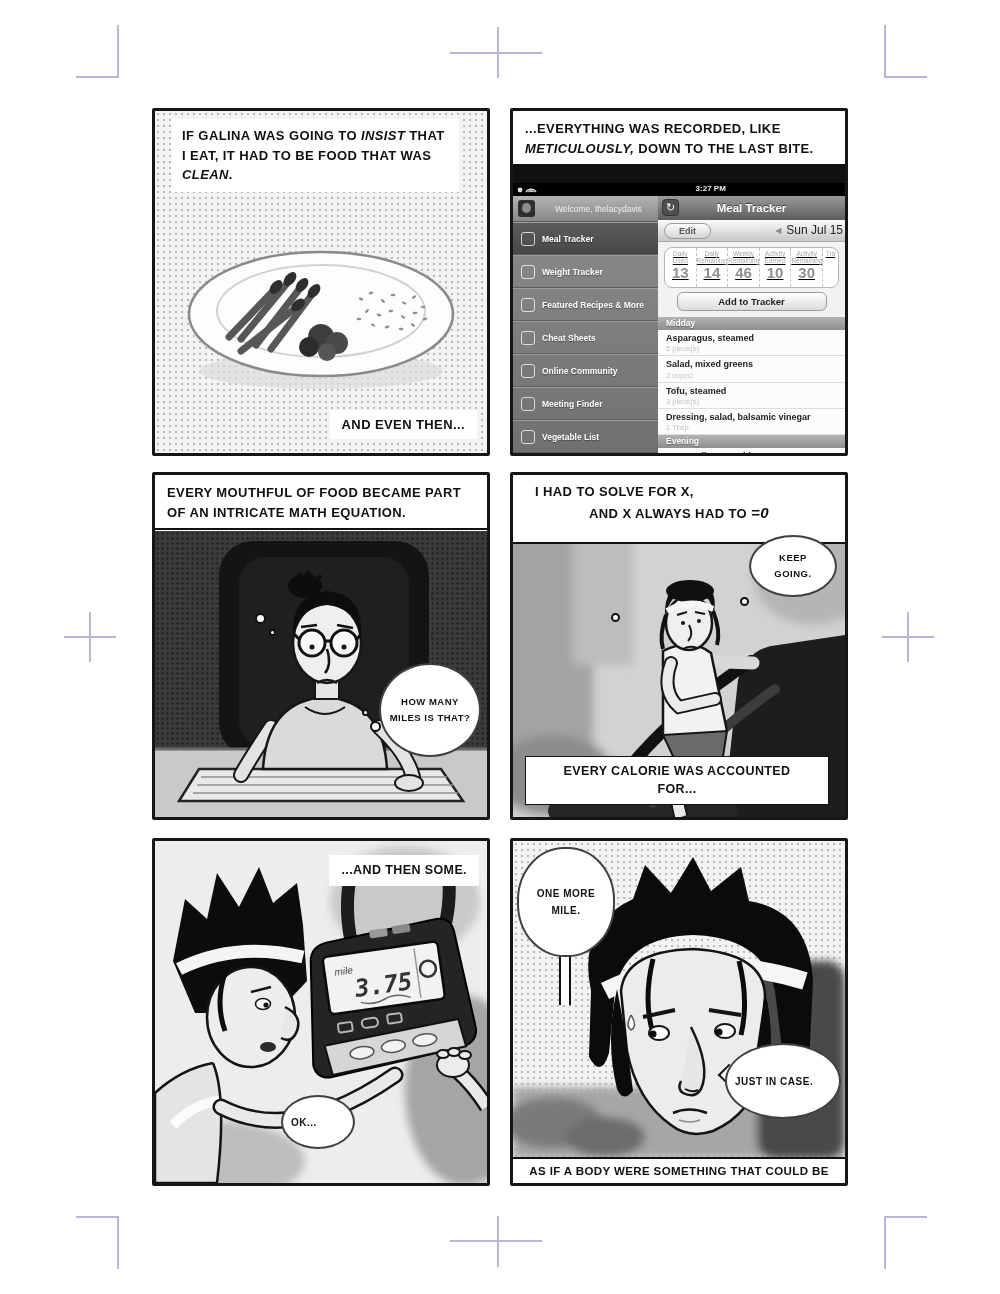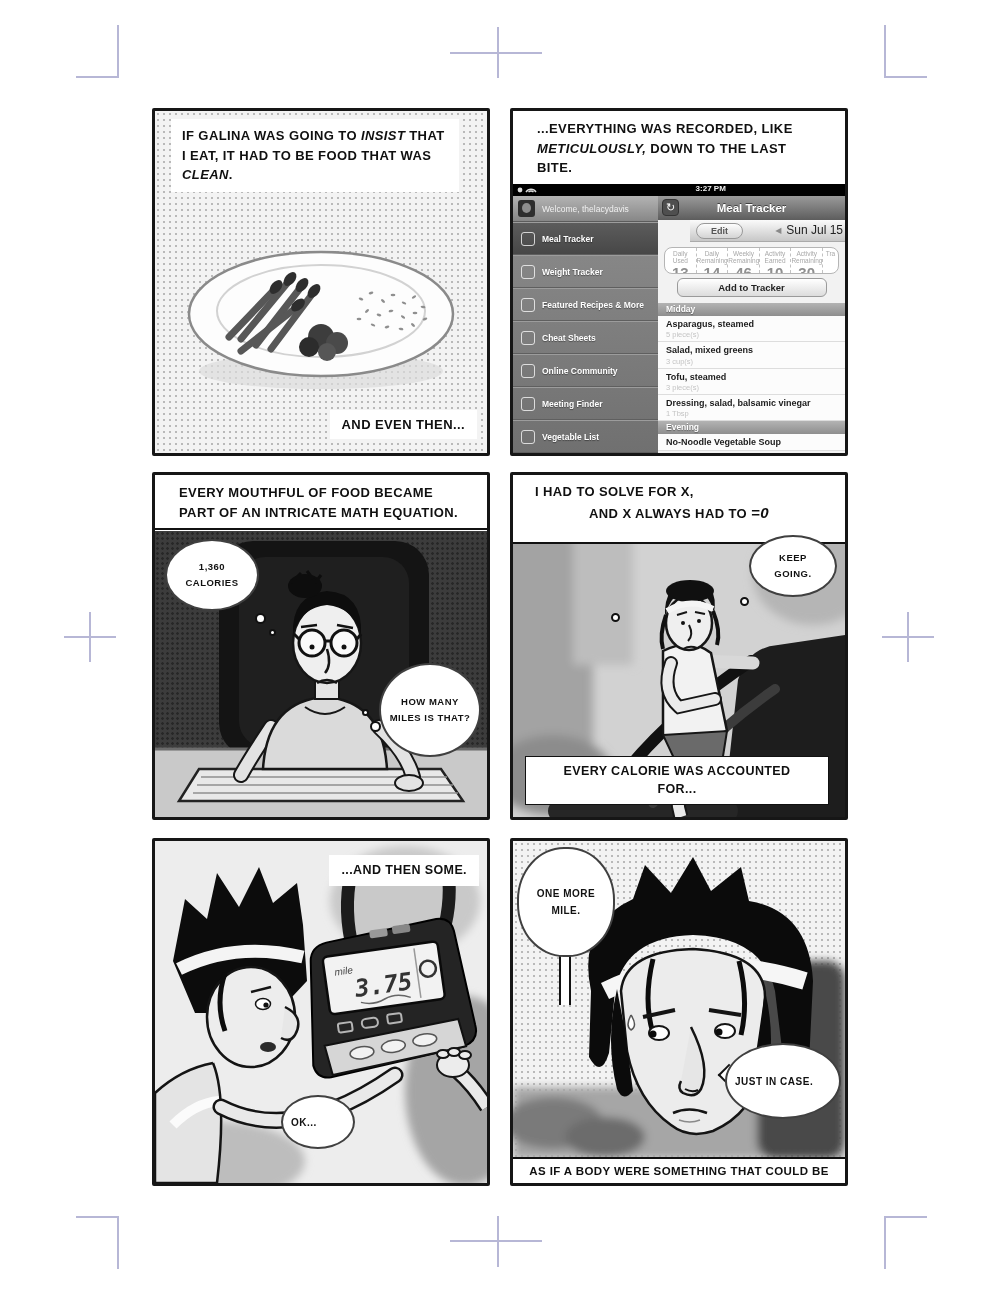--- a/index.html
+++ b/index.html
@@ -17,63 +17,63 @@
     background-image:radial-gradient(#b9b9b9 1px, transparent 1.35px);
     background-size:6px 6px; }
   .halftone-dark { background-color:#3c3c3c;
     background-image:radial-gradient(#272727 1.2px, transparent 1.5px);
     background-size:5px 5px; }
 
   .cap { font-weight:700; font-size:13px; line-height:1.5; letter-spacing:.4px; color:#101010; }
   .it { font-style:italic; }
   .capbox { position:absolute; background:#fff; padding:7px 11px; }
   .strip-top { position:absolute; top:0; left:0; right:0; background:#fff;
-               border-bottom:2.5px solid #111; padding:8px 24px 6px; z-index:5; }
+               border-bottom:2.5px solid #111; padding:8px 12px 6px; z-index:5; }
 
   .bubble { position:absolute; background:#fff; border:2px solid #404040; border-radius:50%;
             display:flex; align-items:center; text-align:center;
             font-weight:700; font-size:9.5px; line-height:1.7; letter-spacing:.5px;
             color:#111; padding:8px; z-index:6; }
   .tdot { position:absolute; background:#fff; border:2px solid #111; border-radius:50%; z-index:6; }
   .stem { position:absolute; background:#fff; z-index:5; }
 
   
   .app { position:absolute; left:0; right:0; bottom:0; top:72px; background:#0d0d0d; }
   .statusbar { position:relative; height:13px; background:#000; }
   .statusbar .time { position:absolute; left:55%; top:1px; color:#eee; font-size:8px; font-weight:700; }
   .statusbar svg { position:absolute; left:4px; top:2px; }
   .appbody { display:flex; height:257px; }
   .sidebar { width:145px; background:linear-gradient(#8d8d8d,#707070); overflow:hidden; flex:none; }
   .welcome { height:26px; background:linear-gradient(#b3b3b3,#878787); display:flex; align-items:center;
-             gap:7px; padding:0 5px; border-bottom:1px solid #5c5c5c; }
+             gap:20px; padding:0 5px; border-bottom:1px solid #5c5c5c; }
   .avatar { width:17px; height:17px; background:#2e2e2e; border-radius:3px; position:relative; flex:none; }
   .avatar:after { content:""; position:absolute; left:4px; top:3px; width:9px; height:10px;
                   border-radius:50%; background:#8d8d8d; }
   .welcome span { color:#f0f0f0; font-size:8.5px; font-weight:400; white-space:nowrap; }
   .sbitem { height:33px; display:flex; align-items:center; gap:7px; padding:0 8px;
             border-bottom:1px solid #5f5f5f; border-top:1px solid #9c9c9c; }
   .sbitem.active { background:linear-gradient(#5c5c5c,#474747); }
   .sbicon { width:14px; height:14px; border:1.5px solid rgba(255,255,255,.75); border-radius:3px; flex:none; }
   .sbitem span { color:#fff; font-size:8.5px; font-weight:700; text-shadow:0 1px 1px rgba(0,0,0,.4); white-space:nowrap; }
   .content { flex:1; background:#f2f2f2; overflow:hidden; }
   .navbar { height:24px; background:linear-gradient(#9a9a9a,#5d5d5d); position:relative;
             display:flex; align-items:center; justify-content:center; }
   .refresh { position:absolute; left:4px; top:3px; width:17px; height:17px; background:#4f4f4f;
              border:1px solid #333; border-radius:4px; color:#fff; font-size:11px; line-height:15px;
              text-align:center; }
   .navtitle { color:#fff; font-size:11.5px; font-weight:700; text-shadow:0 -1px 0 rgba(0,0,0,.5); }
   .toolbar { height:22px; background:linear-gradient(#fbfbfb,#c7c7c7); border-bottom:1px solid #aaa;
-             position:relative; display:flex; align-items:center;margin-left:32px; }
+             position:relative; display:flex; align-items:center; }
   .editbtn { margin-left:6px; padding:2px 14px; border:1px solid #999; border-radius:10px;
              background:linear-gradient(#fdfdfd,#d4d4d4); font-size:9px; font-weight:700; color:#555; }
   .dategrp { position:absolute; right:2px; top:3px; display:flex; align-items:center; gap:5px; }
   .dategrp .arr { color:#8a8a8a; font-size:8px; }
   .dategrp .date { font-size:12px; font-weight:400; color:#222; }
   .statscard { margin:5px 6px 4px; background:#fff; border:1px solid #b5b5b5; border-radius:8px;
-               display:flex; overflow:hidden; height:27px; }
+               display:flex; overflow:hidden; height:41px;text-decoration:underline; }
   .stat { flex:1; text-align:center; padding-top:2px; overflow:hidden; }
   .stat + .stat { border-left:1px dashed #c2c2c2; }
   .stat .sl { font-size:6.5px; color:#a8a8a8; line-height:1.15; }
   .stat .sv { font-size:15px; font-weight:700; color:#8f8f8f; line-height:1.1; }
   .stat.cut { flex:0 0 16px; }
   .addbtn { display:block; margin:2px auto 6px; width:150px; padding:3px 0; text-align:center;
             background:linear-gradient(#ffffff,#dcdcdc); border:1px solid #9a9a9a; border-radius:6px;
             font-size:9.5px; font-weight:700; color:#222; }
   .sechdr { height:13px; background:linear-gradient(#b3b3b3,#8e8e8e); color:#fff; font-size:8.5px;
             font-weight:700; padding:1px 0 0 8px; text-shadow:0 1px 1px rgba(0,0,0,.35); }
@@ -311,23 +311,20 @@
         <line x1="170" y1="110" x2="176" y2="110" stroke="#111" stroke-width="3"></line>
         <line x1="144" y1="108" x2="139" y2="103" stroke="#111" stroke-width="3"></line>
         <line x1="202" y1="108" x2="206" y2="103" stroke="#111" stroke-width="3"></line>
         <circle cx="157" cy="116" r="2.5" fill="#111"></circle>
           <circle cx="189" cy="116" r="2.5" fill="#111"></circle>
         <path d="M146,96 l16,-2 M182,94 l16,3" stroke="#111" stroke-width="2.5"></path>
         <path d="M172,118 q5,16 -2,24" stroke="#161616" stroke-width="2.5" fill="none"></path>
         <path d="M162,152 Q172,146 182,152" stroke="#161616" stroke-width="2.5" fill="none"></path>
       </svg>
     </div>
-    <div class="bubble" style="left:10px;top:64px;width:94px;height:72px;">
-      <span>1,360 CALORIES</span>
-    </div>
     <div class="tdot" style="left:100px;top:138px;width:11px;height:11px;"></div>
     <div class="tdot" style="left:114px;top:154px;width:7px;height:7px;"></div>
     <div class="bubble" style="right:6px;top:188px;width:102px;height:94px;">
       <span>HOW MANY MILES IS THAT?</span>
     </div>
     <div class="tdot" style="right:106px;top:246px;width:11px;height:11px;"></div>
     <div class="tdot" style="right:118px;top:234px;width:7px;height:7px;"></div>
   </div>
 
   <div class="panel" style="left:510px;top:472px;background:#d2d2d2;">

